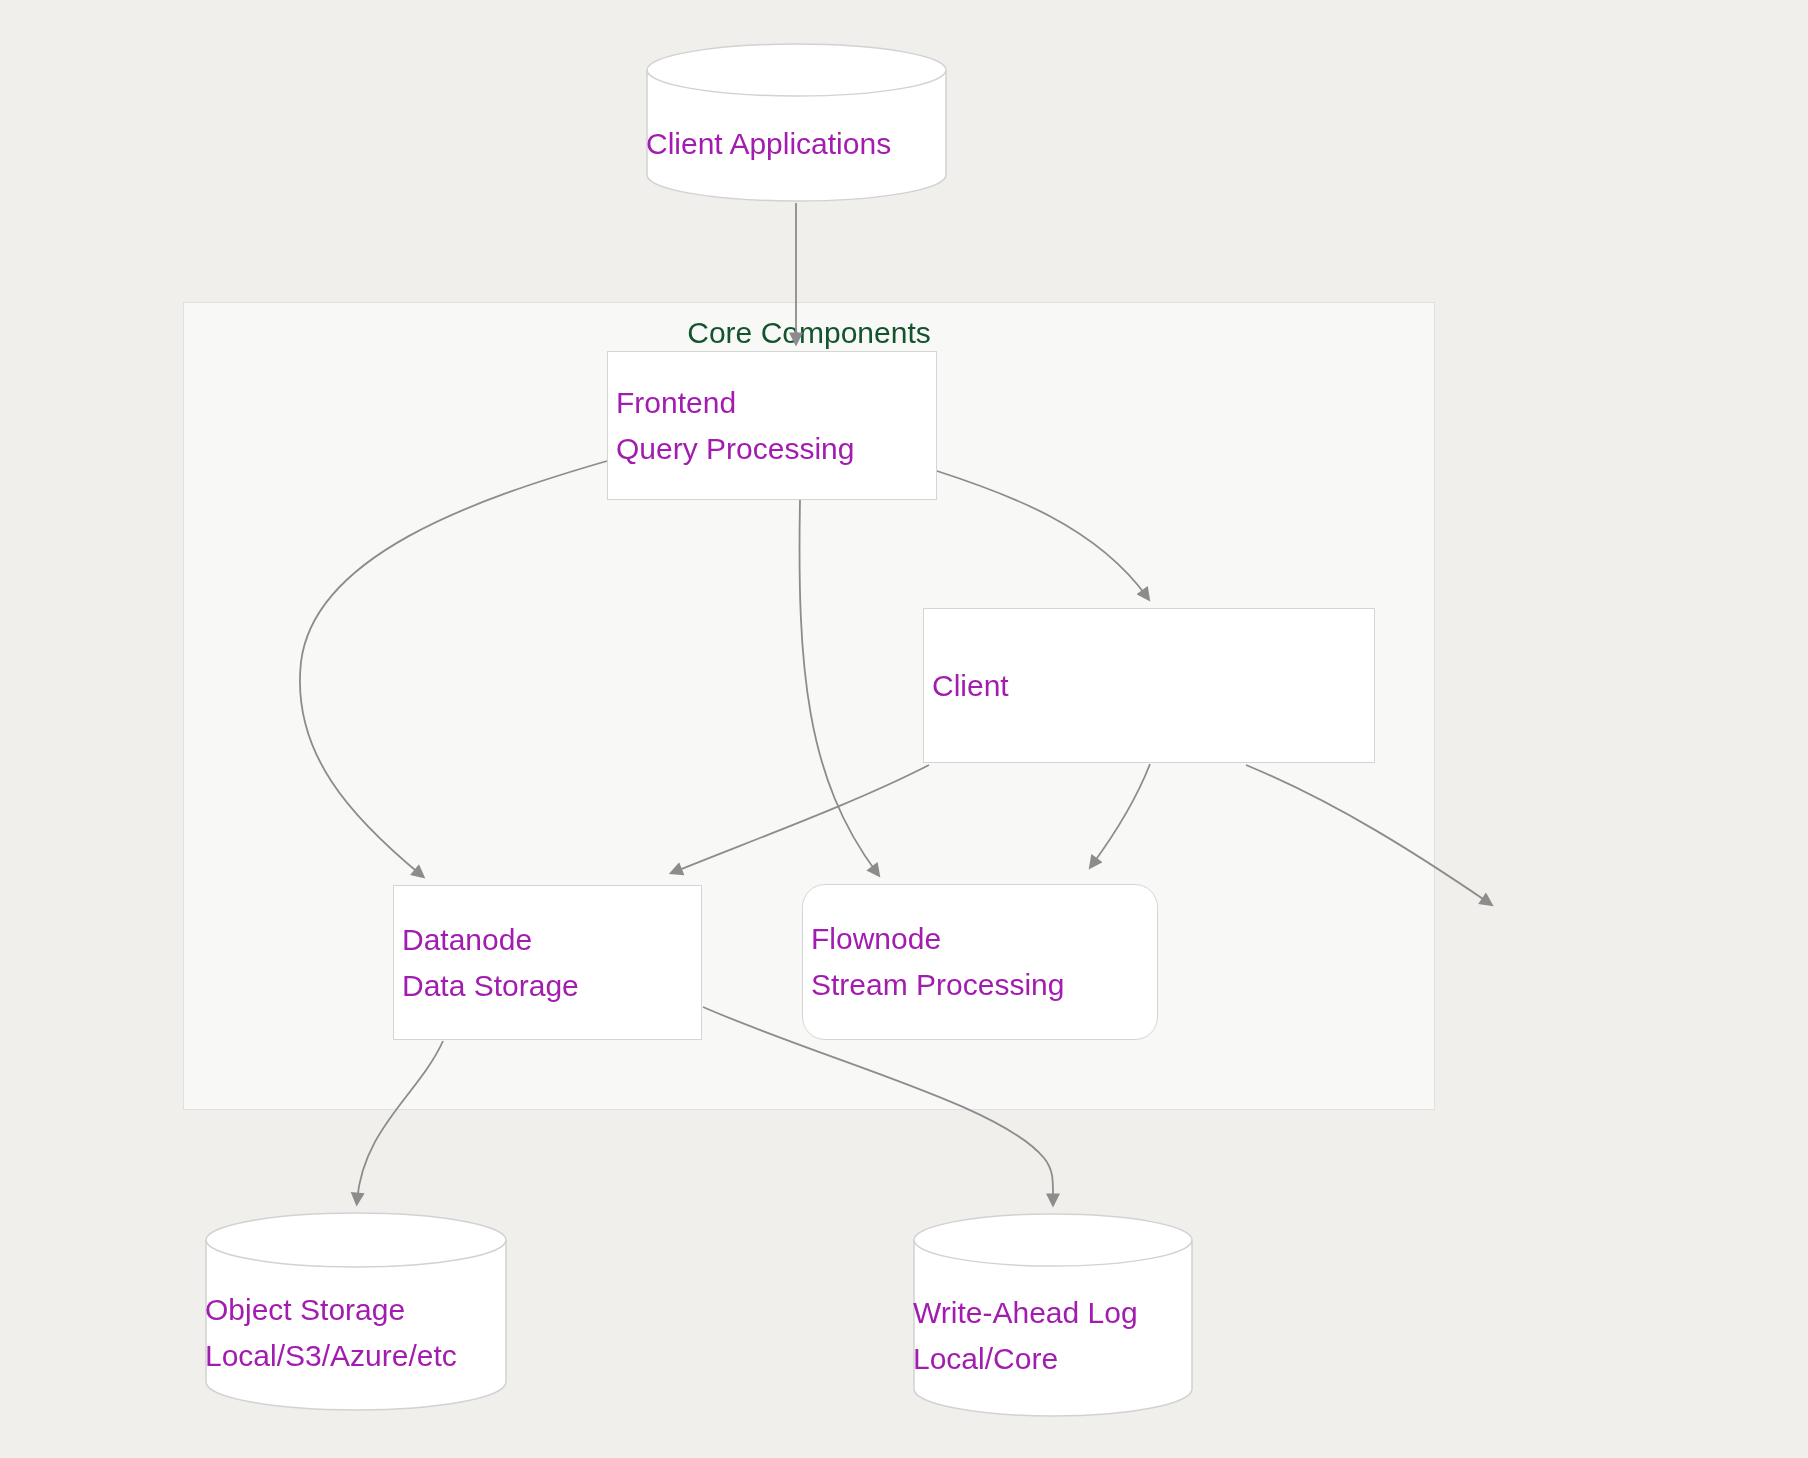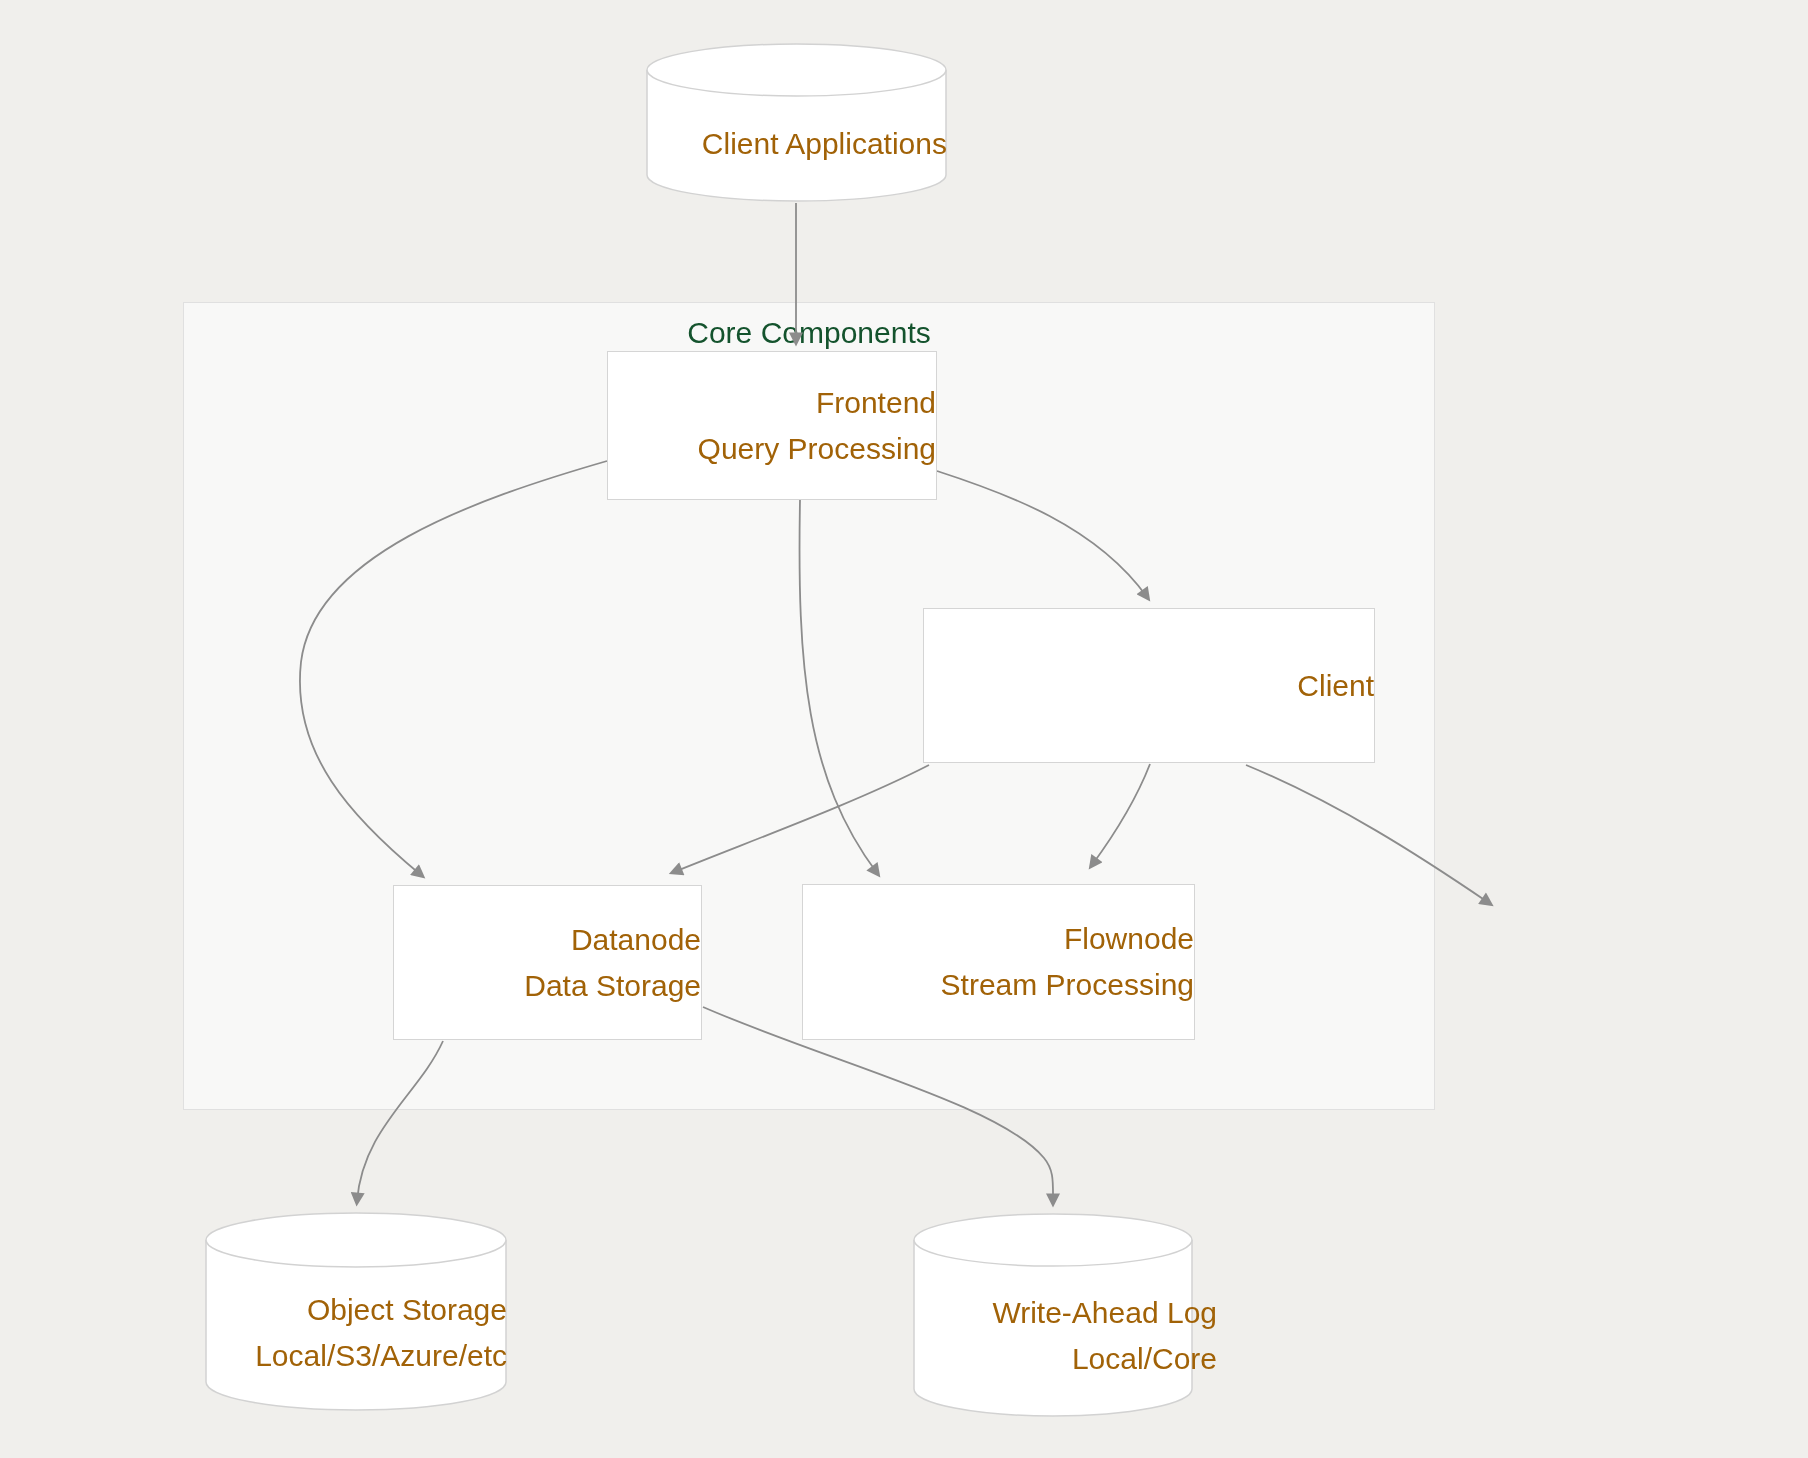--- a/index.html
+++ b/index.html
@@ -16,25 +16,25 @@
     background:#f8f8f7;border:1px solid #e0e0e0;z-index:1;box-sizing:border-box;
   }
   .group-label{
     position:absolute;left:0;top:13px;width:100%;
     text-align:center;font-size:30px;color:#14532d;z-index:1;
   }
   svg.edges{position:absolute;left:0;top:0;z-index:2;}
   svg.edges path.edge{fill:none;stroke:#8c8c8c;stroke-width:1.8px;}
   .node{
     position:absolute;z-index:3;box-sizing:border-box;
-    display:flex;flex-direction:column;align-items:flex-end;justify-content:center;
-    color:#a16207;font-size:30px;line-height:46px;text-align:center;
+    display:flex;flex-direction:column;align-items:flex-start;justify-content:center;
+    color:#a21caf;font-size:30px;line-height:46px;text-align:center;
   }
   .node.rect{
-    background:#ffffff;border:1.5px solid #d5d5d5;
+    background:#ffffff;border:1.5px solid #d5d5d5;padding-left:8px;
   }
   .node.cyl{border:none;background:transparent;padding-top:42px;}
   .cyl-shape{position:absolute;left:0;top:0;z-index:-1;}
   .cyl svg path,.cyl svg ellipse{fill:#ffffff;stroke:#d2d2d2;stroke-width:1.5;}
   .nline{display:block;white-space:nowrap;}
 </style>
 </head>
 <body>
 
 <div class="stage">
@@ -75,21 +75,21 @@
 
   <div class="node rect" style="left:923px;top:608px;width:452px;height:155px;">
     <span class="nline">Client</span>
   </div>
 
   <div class="node rect" style="left:393px;top:885px;width:309px;height:155px;">
     <span class="nline">Datanode</span>
     <span class="nline">Data Storage</span>
   </div>
 
-  <div class="node rect" style="left:802px;top:884px;width:393px;height:156px;">
+  <div class="node rect" style="left:802px;top:884px;width:356px;height:156px;border-radius:23px;">
     <span class="nline">Flownode</span>
     <span class="nline">Stream Processing</span>
   </div>
 
 
   <div class="node cyl" style="left:205px;top:1212px;width:302px;height:200px;">
     <svg class="cyl-shape" width="302" height="200" viewBox="0 0 302 200">
       <path d="M1 28 L1 170 A150 28 0 0 0 301 170 L301 28"></path>
       <ellipse cx="151" cy="28" rx="150" ry="27"></ellipse>
     </svg>

